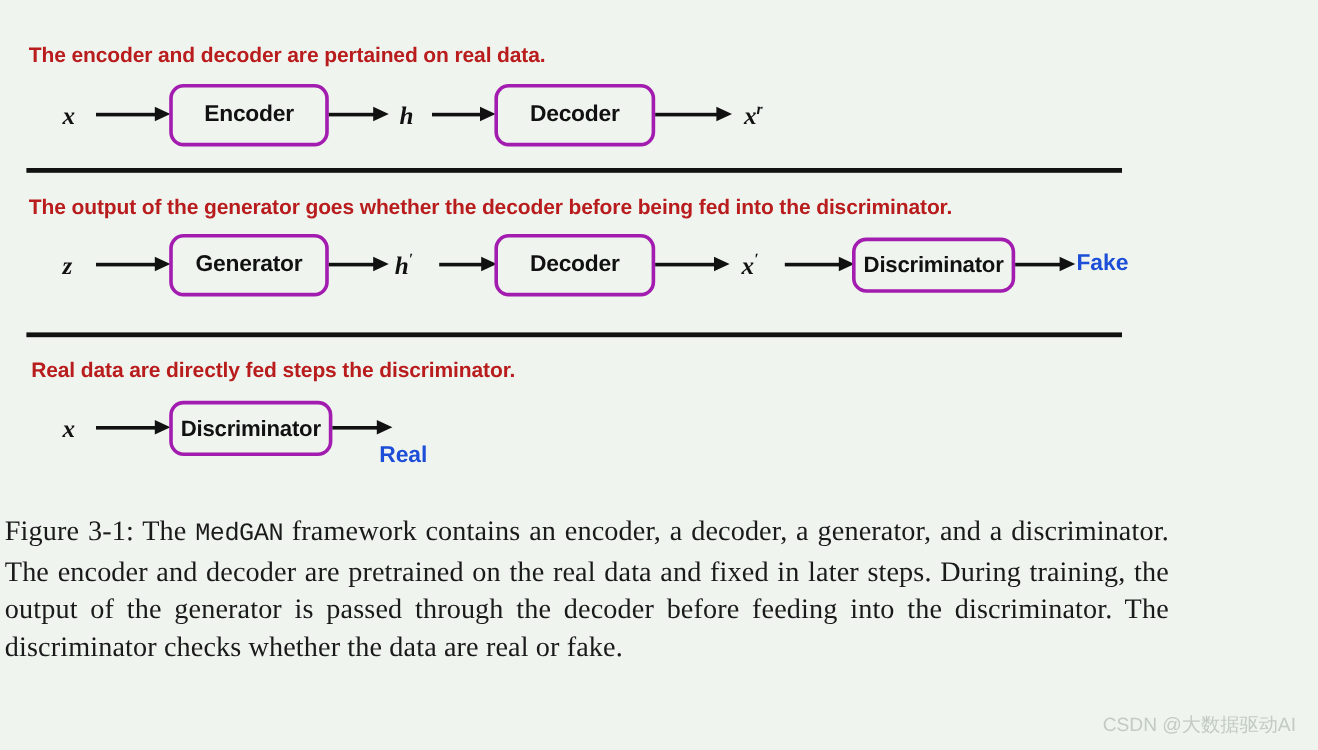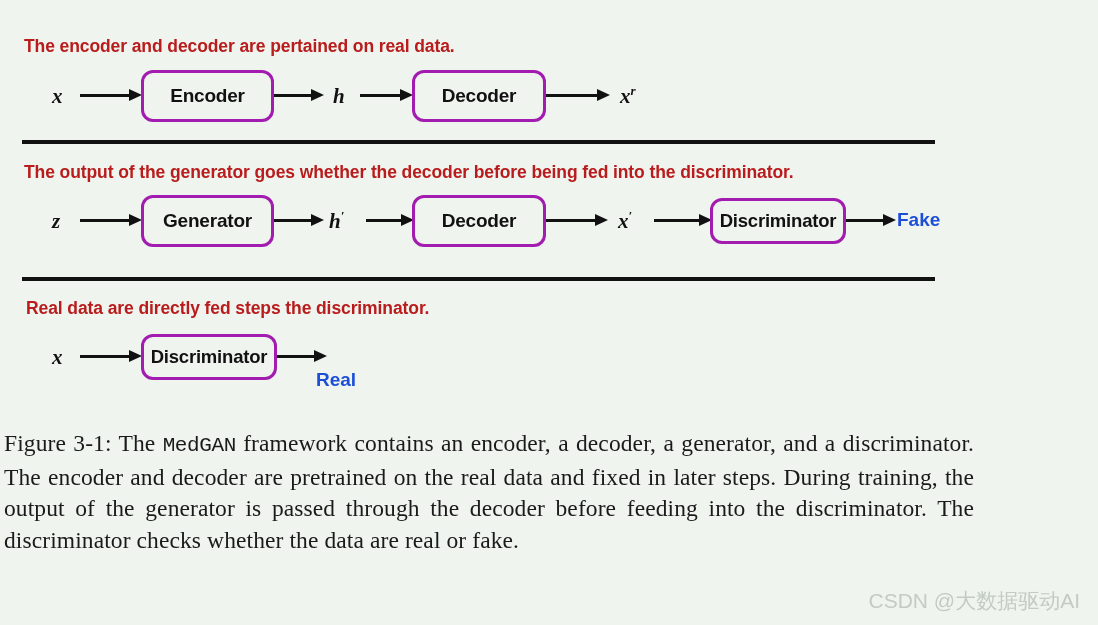--- a/index.html
+++ b/index.html
@@ -137,21 +137,21 @@
     font-size: 21px;
     letter-spacing: -0.4px;
   }
 
   
   .watermark {
     position: absolute;
     right: 18px;
     bottom: 10px;
     font-family: "Liberation Sans", sans-serif;
-    font-size: 21px;
+    font-size: 16px;
     color: #c3cbc4;
     white-space: nowrap;
     user-select: none;
   }
 </style>
 </head>
 <body>
 
 <div class="page">
 

